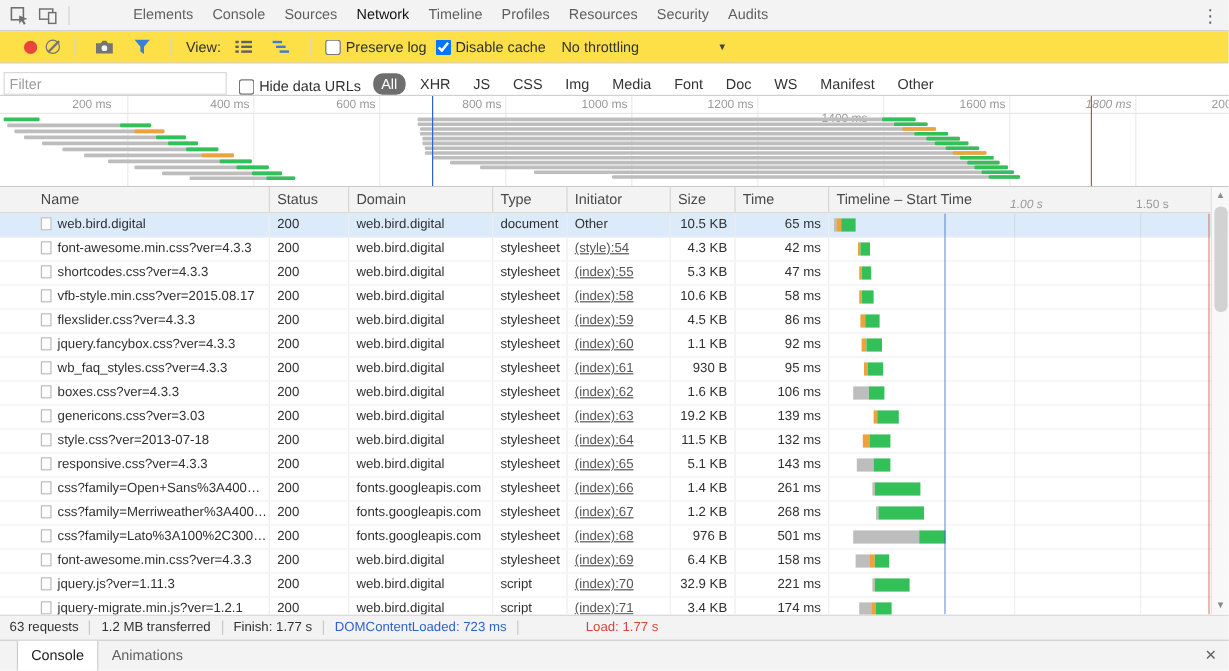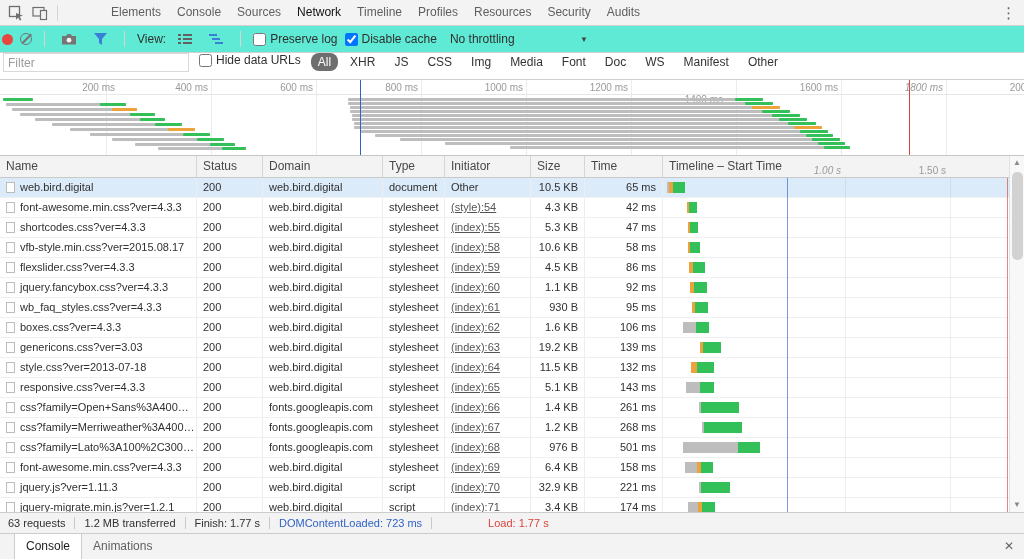--- a/index.html
+++ b/index.html
@@ -11,35 +11,35 @@
   .tabbar { flex:0 0 26px; height:26px; background:#f3f3f3; border-bottom:1px solid #d0d0d0;
     display:flex; align-items:center; padding-left:4px; }
   .tb-icon { width:24px; height:24px; display:flex; align-items:center; justify-content:center; cursor:pointer; }
   .vsep { width:1px; height:16px; background:#d5d5d5; margin:0 5px; }
   .dt-tabs { display:flex; height:100%; align-items:center;margin-left:40px; }
   .dt-tab { padding:0 8px; line-height:25px; color:#5f5f5f; cursor:pointer; white-space:nowrap; }
   .dt-tab.active { color:#111; }
   .kebab { margin-left:auto; margin-right:8px; color:#5f6368; font-size:15px; cursor:pointer; letter-spacing:0; }
 
   
-  .net-toolbar { flex:0 0 27px; height:27px; background:#5eead4; border-bottom:1px solid #d0d0d0;
-    display:flex; align-items:center; padding:0 2px; gap:7px; }
+  .net-toolbar { flex:0 0 27px; height:27px; background:#fde047; border-bottom:1px solid #d0d0d0;
+    display:flex; align-items:center; padding:0 20px; gap:7px; }
   .record-dot { width:11px; height:11px; border-radius:50%; background:#e8453c; cursor:pointer; }
   .clear-btn { position:relative; width:12px; height:12px; border:1.5px solid #757575; border-radius:50%; cursor:pointer; }
   .clear-btn::after { content:""; position:absolute; left:-1px; top:4.2px; width:13px; height:1.5px;
     background:#757575; transform:rotate(-45deg); }
   .lbl { color:#303030; }
   .chk { display:flex; align-items:center; gap:4px; cursor:pointer; color:#303030; white-space:nowrap; }
   .chk input { width:13px; height:13px; }
   .throttle { display:flex; align-items:center; justify-content:space-between; width:138px; margin-left:6px; cursor:pointer; }
   .chev { font-size:8px; color:#444; }
 
   
   .filter-bar { flex:0 0 27px; height:27px; background:#fff; border-bottom:1px solid #d0d0d0;
-    display:flex; align-items:flex-start; gap:10px; padding:0 3px; }
+    display:flex; align-items:flex-end; gap:10px; padding:0 3px; }
   .filter-input { width:186px; height:19px; border:1px solid #d9d9d9; font-size:12px; padding:0 4px;
     font-family:"Liberation Sans", sans-serif; color:#303030; outline:none; }
   .filter-input::placeholder { color:#9b9b9b; }
   .pills { display:flex; align-items:center; gap:5px; }
   .pill { padding:2px 7px; border-radius:8px; color:#333; cursor:pointer; white-space:nowrap; }
   .pill.active { background:#6e6e6e; color:#fff; }
 
   
   .overview { position:relative; flex:0 0 76px; height:76px; background:#fff; border-bottom:1px solid #c6c6c6; overflow:hidden; cursor:crosshair; }
   .ov-grid { position:absolute; inset:0; }
@@ -48,21 +48,21 @@
   .ruler-label { position:absolute; top:2px; font-size:10px; color:#9a9a9a; white-space:nowrap; }
   .ov-bars { position:absolute; top:16px; left:0; right:0; bottom:0; }
   .ov-bar { position:absolute; height:3px; border-radius:1px; }
   .ov-line { position:absolute; top:0; bottom:0; width:1px; }
 
   
   .table { position:relative; flex:0 0 356px; height:356px; background:#fff; }
   .thead { display:flex; height:22px; background:#f3f3f3; border-bottom:1px solid #c9c9c9; }
   .hcell { line-height:21px; padding-left:6px; border-right:1px solid #d6d6d6; color:#484848;
     white-space:nowrap; overflow:hidden; cursor:pointer; }
-  .c-name{width:197px;} .c-status{width:66px;} .c-domain{width:120px;} .c-type{width:62px;}
+  .c-name{width:197px;margin-left:28px;} .c-status{width:66px;} .c-domain{width:120px;} .c-type{width:62px;}
   .c-init{width:86px;} .c-size{width:54px;} .c-time{width:78px;}
   .c-tl { flex:1; position:relative; border-right:none; }
   .tl-tick-label { position:absolute; top:4px; font-size:10px; color:#9a9a9a; text-align:right; }
   .tbody { position:relative; height:334px; overflow:hidden; background:#fff; }
   .trow { display:flex; height:20px; border-bottom:1px solid #f0f0f0; cursor:pointer; }
   .trow.selected { background:var(--sel,#dcebfa); }
   .cell { font-size:11px; line-height:19px; padding-left:6px; border-right:1px solid #ededed;
     white-space:nowrap; overflow:hidden; text-overflow:ellipsis; color:#303030; }
   .cell.right { text-align:right; padding-right:6px; padding-left:0; }
   .file-icon { display:inline-block; width:9px; height:11px; border:1px solid #bdbdbd; background:#fdfdfd;
@@ -203,21 +203,21 @@
         <div class="ov-gridline" style="left: 211px;"></div>
         <div class="ov-gridline" style="left: 316px;"></div>
         <div class="ov-gridline" style="left: 421px;"></div>
         <div class="ov-gridline" style="left: 526px;"></div>
         <div class="ov-gridline" style="left: 631px;"></div>
         <div class="ov-gridline" style="left: 736px;"></div>
         <div class="ov-gridline" style="left: 841px;"></div>
         <div class="ov-gridline" style="left: 946px;"></div>
       </div>
     <div class="ruler">
-        <div class="ruler-label" style="right: 909px;">200 ms</div>
+        <div class="ruler-label" style="right: 931px;">200 ms</div>
         <div class="ruler-label" style="right: 816px;">400 ms</div>
         <div class="ruler-label" style="right: 711px;">600 ms</div>
         <div class="ruler-label" style="right: 606px;">800 ms</div>
         <div class="ruler-label" style="right: 501px;">1000 ms</div>
         <div class="ruler-label" style="right: 396px;">1200 ms</div>
         <div class="ruler-label" style="right: 301px; margin-top: 12px;">1400 ms</div>
         <div class="ruler-label" style="right: 186px;">1600 ms</div>
         <div class="ruler-label" style="right: 81px; font-style: italic;">1800 ms</div>
         <div class="ruler-label" style="right: -24px;">2000 ms</div>
       </div>

